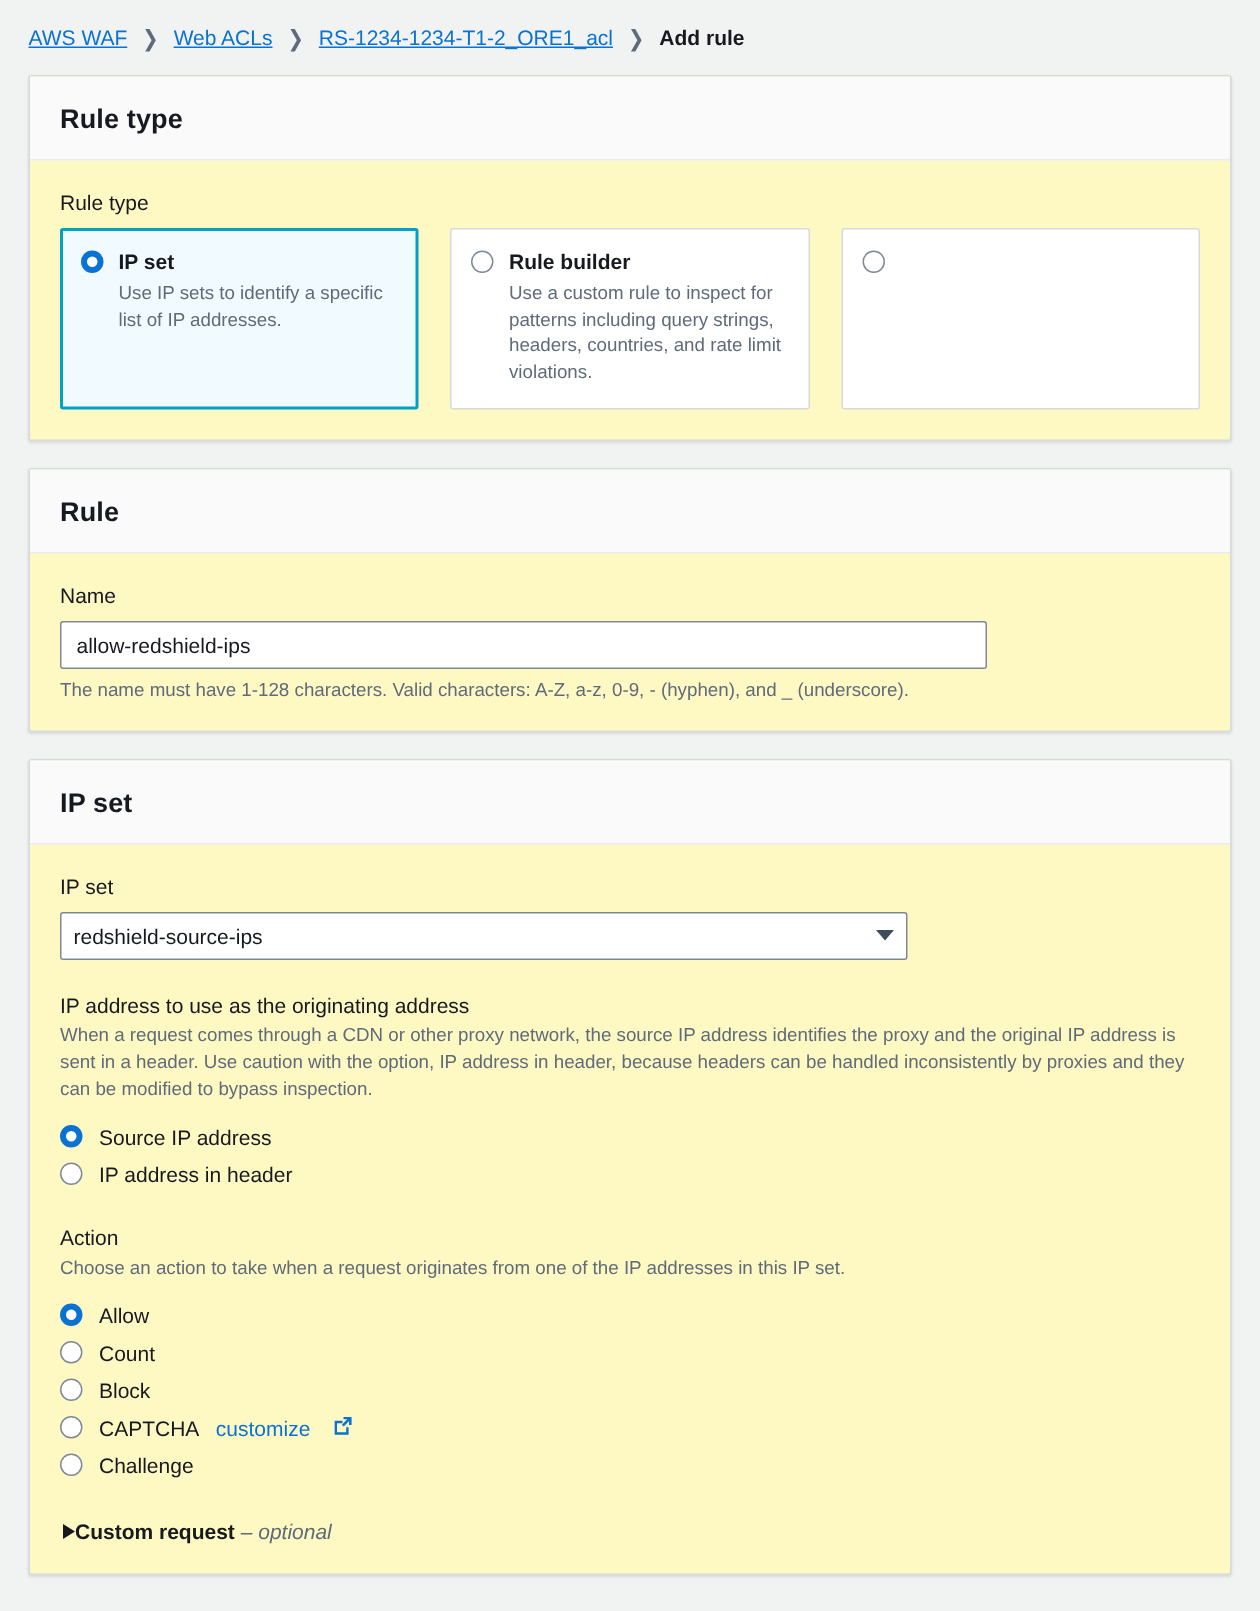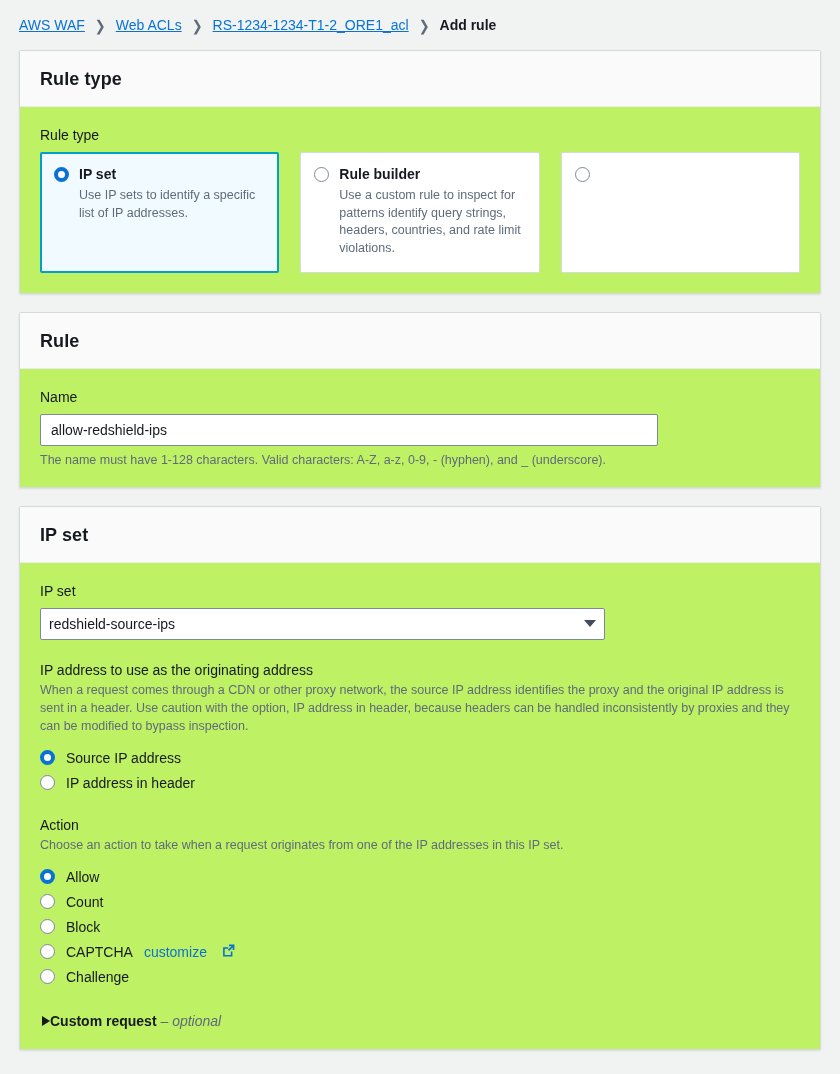--- a/index.html
+++ b/index.html
@@ -38,21 +38,21 @@
     color: #5f6b7a;
     margin: 0 10px;
     font-size: 13px;
     display: inline-block;
     transform: scaleY(1.15);
   }
 
   
   .panel {
     margin: 0 19px 18px 19px;
-    background: #bef264;
+    background: #fef9c3;
     border: 1px solid #d5dbdb;
     border-radius: 2px;
     box-shadow: 0 1px 2px rgba(0,0,0,0.10);
   }
   .panel-header {
     padding: 18px 20px 16px 20px;
     border-bottom: 1px solid #e9ebed;
     background: #fafafa;
   }
   .panel-title {
@@ -251,21 +251,21 @@
         <span class="card-text">
           <span class="card-title" style="display:block">IP set</span>
           <span class="card-desc" style="display:block">Use IP sets to identify a specific list of IP addresses.</span>
         </span>
       </div>
 
       <div class="card">
         <span class="radio"></span>
         <span class="card-text">
           <span class="card-title" style="display:block">Rule builder</span>
-          <span class="card-desc" style="display:block">Use a custom rule to inspect for patterns identify query strings, headers, countries, and rate limit violations.</span>
+          <span class="card-desc" style="display:block">Use a custom rule to inspect for patterns including query strings, headers, countries, and rate limit violations.</span>
         </span>
       </div>
 
       <div class="card">
         <span class="radio"></span>
       </div>
 
     </div>
   </div>
 </section>

